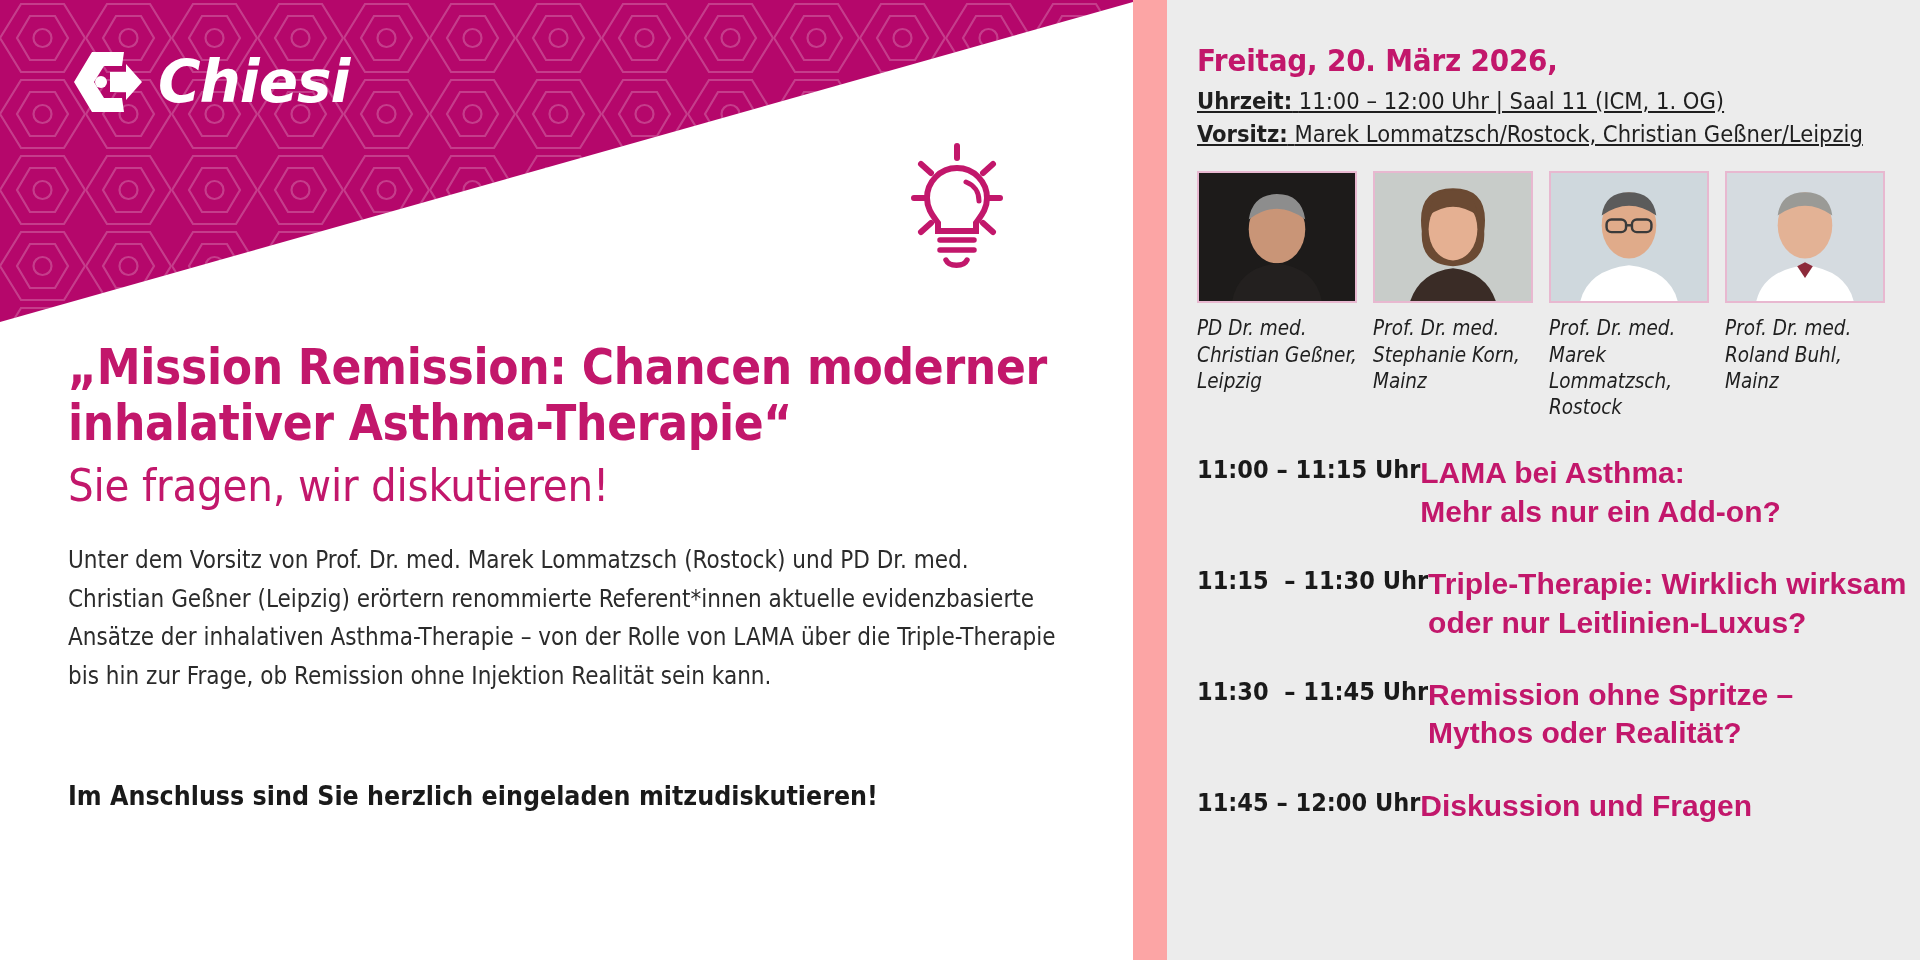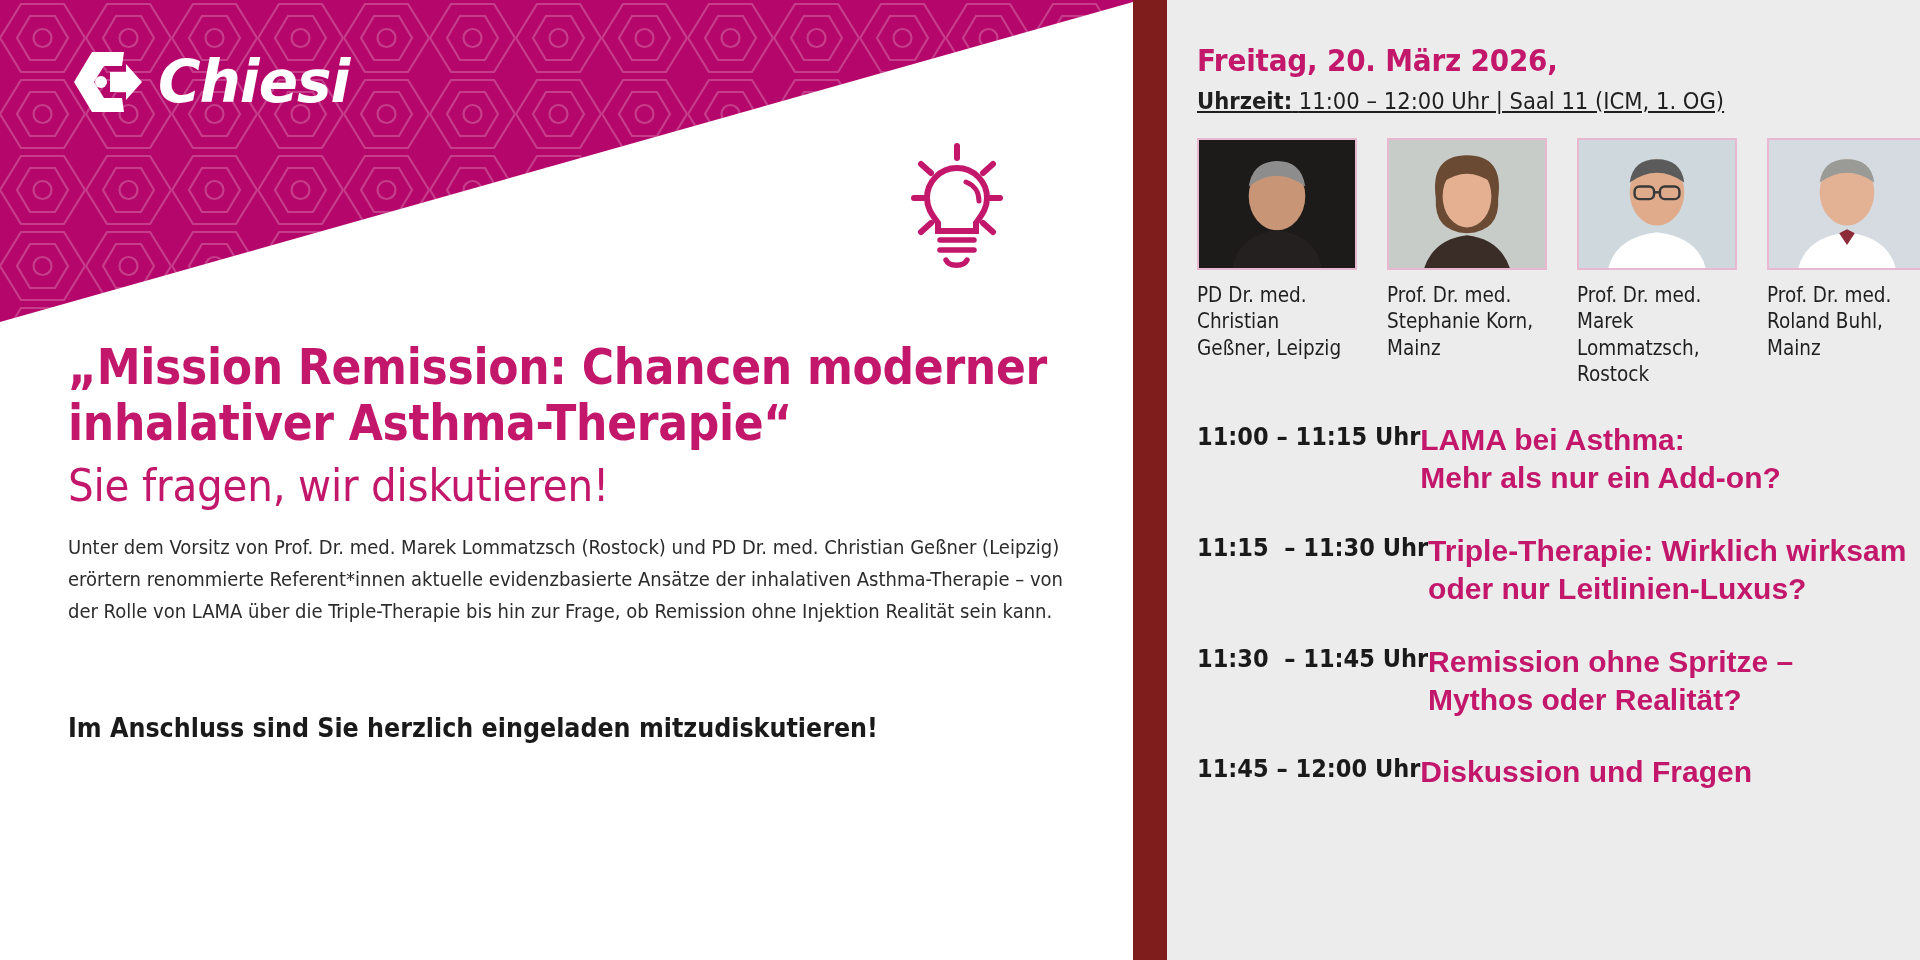--- a/index.html
+++ b/index.html
@@ -11,21 +11,21 @@
     overflow: hidden;
     font-family: "Liberation Sans", sans-serif;
     background: #ffffff;
   }
 
   .poster {
     position: relative;
     width: 1920px;
     height: 960px;
     display: flex;
-    background: #7f1d1d;
+    background: #fca5a5;
     align-items: flex-end;
   }
 
   
   .left-panel {
     position: relative;
     width: 1133px;
     height: 960px;
     background: #ffffff;
     overflow: hidden;
@@ -99,24 +99,24 @@
     font-family: "DejaVu Sans Condensed", "Liberation Sans Narrow", "Liberation Sans", sans-serif;
     font-weight: 300;
     font-size: 45px;
     line-height: 1.2;
     color: #c2176b;
     margin-top: 6px;
     letter-spacing: -0.2px;
   }
 
   .body-copy {
-    margin-top: 18px;
+    margin-top: 28px;
     font-family: "DejaVu Sans Condensed", "Liberation Sans Narrow", "Liberation Sans", sans-serif;
     font-weight: 300;
-    font-size: 20px;
+    font-size: 24px;
     line-height: 1.62;
     color: #2b2b2b;
     max-width: 1010px;
   }
 
   .closing-copy {
     margin-top: 80px;
     font-family: "DejaVu Sans Condensed", "Liberation Sans Narrow", "Liberation Sans", sans-serif;
     font-weight: bold;
     font-size: 26.5px;
@@ -152,21 +152,22 @@
     color: #1f1f1f;
     text-decoration: underline;
   }
   .event-meta .meta-row { white-space: nowrap; }
   .meta-label { font-weight: bold; }
 
   
   .speakers {
     margin-top: 20px;
     display: flex;
-    gap: 30px;
+    gap: 16px;
+    font-style: italic;
   }
   .speaker { width: 160px; }
   .speaker-photo {
     width: 160px;
     height: 132px;
     border: 2px solid #e8b8d0;
     background: #cfcfcf;
     overflow: hidden;
     position: relative;
   }
@@ -260,20 +261,24 @@
 
   <div class="right-panel">
 
     <div class="event-date">Freitag, 20. März 2026,</div>
 
     <div class="event-meta">
       <div class="meta-row">
         <span class="meta-label">Uhrzeit:</span>
         <span>11:00 – 12:00 Uhr | Saal 11 (ICM, 1. OG)</span>
       </div>
+      <div class="meta-row">
+        <span class="meta-label">Vorsitz:</span>
+        <span>Marek Lommatzsch/Rostock, Christian Geßner/Leipzig</span>
+      </div>
     </div>
 
     <div class="speakers">
 
       <div class="speaker">
         <div class="speaker-photo">
           <svg viewBox="0 0 160 132" preserveAspectRatio="xMidYMid slice">
             <rect width="160" height="132" fill="#1d1b1a"></rect>
             <ellipse cx="80" cy="58" rx="29" ry="35" fill="#c99577"></ellipse>
             <path d="M51 48 q29 -22 58 0 q-4 -26 -29 -26 q-25 0 -29 26z" fill="#8d8d8d"></path>

